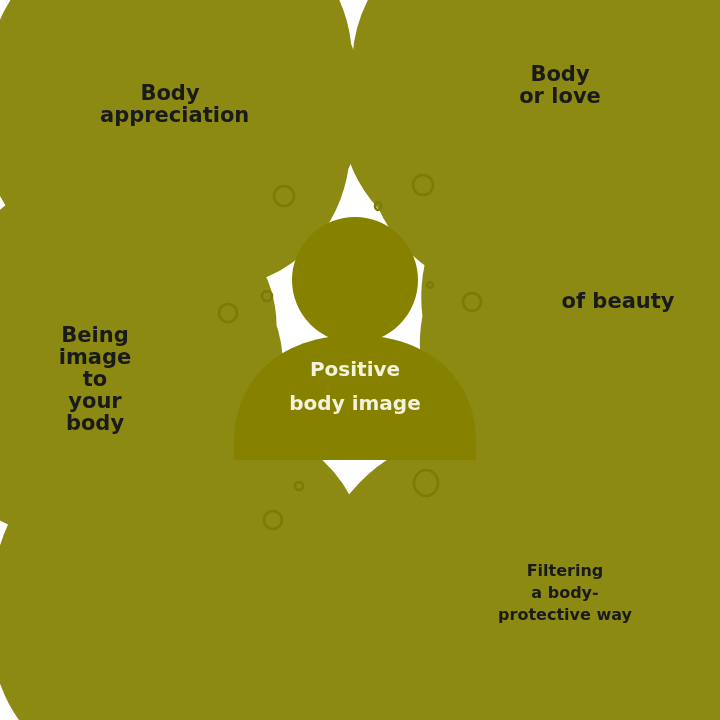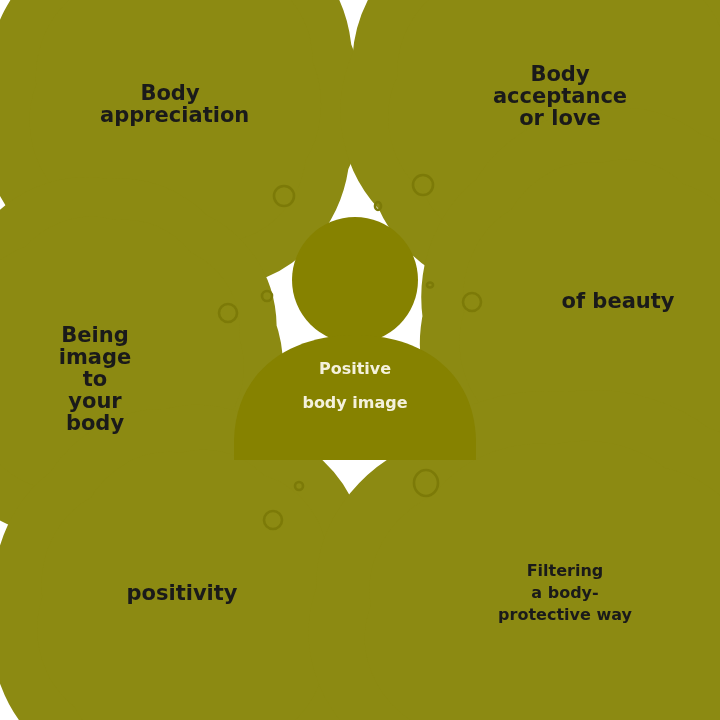--- a/index.html
+++ b/index.html
@@ -2,21 +2,21 @@
 <html><head>
 <meta charset="utf-8">
 <style>
   html, body { margin: 0; padding: 0; background: #ffffff; }
   body { width: 720px; height: 720px; position: relative; overflow: hidden;
          font-family: "DejaVu Sans", "Liberation Sans", sans-serif; }
   svg.canvas { position: absolute; left: 0; top: 0; }
   .cloud-label { position: absolute; text-align: center; font-weight: bold;
                  color: #1a1a1a; font-size: 21px; line-height: 22px; }
   .center-label { position: absolute; text-align: center; font-weight: bold;
-                  color: #f4f1dc; font-size: 16px; line-height: 34px; }
+                  color: #f4f1dc; font-size: 20px; line-height: 34px; }
 </style>
 </head>
 <body>
 
 <svg class="canvas" width="720" height="720" viewBox="0 0 720 720">
   <defs>
 
     <path id="cloudShape" d="M0,-0.92
       C0.22,-1.12 0.46,-1.0 0.5,-0.72
       C0.78,-0.86 1.02,-0.62 0.88,-0.34
@@ -78,36 +78,34 @@
   <div>body image</div>
 </div>
 
 <div class="cloud-label" style="left:100px; top:82px; width:140px;">
   <div>Body</div>
   <div>appreciation</div>
 </div>
 
 <div class="cloud-label" style="left:490px; top:63px; width:140px;">
   <div>Body</div>
-  <div>acceptance</div>
   <div>or love</div>
 </div>
 
 <div class="cloud-label" style="left:548px; top:290px; width:140px;">
   <div>of beauty</div>
 </div>
 
 <div class="cloud-label" style="left:45px; top:324px; width:100px;">
   <div>Being</div>
   <div>image to</div>
   <div>your</div>
   <div>body</div>
 </div>
 
 <div class="cloud-label" style="left:112px; top:582px; width:140px;">
-  <div>positivity</div>
 </div>
 
 <div class="cloud-label" style="left:480px; top:560px; width:170px; font-size:16px;">
   <div>Filtering</div>
   <div>a body-</div>
   <div>protective way</div>
 </div>
 
 </body></html>

